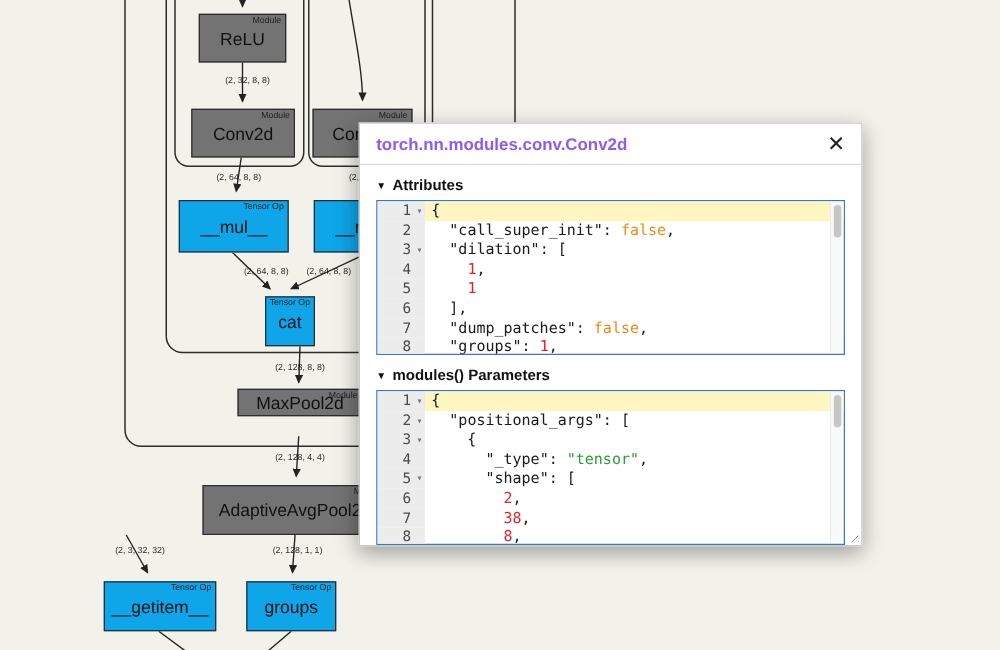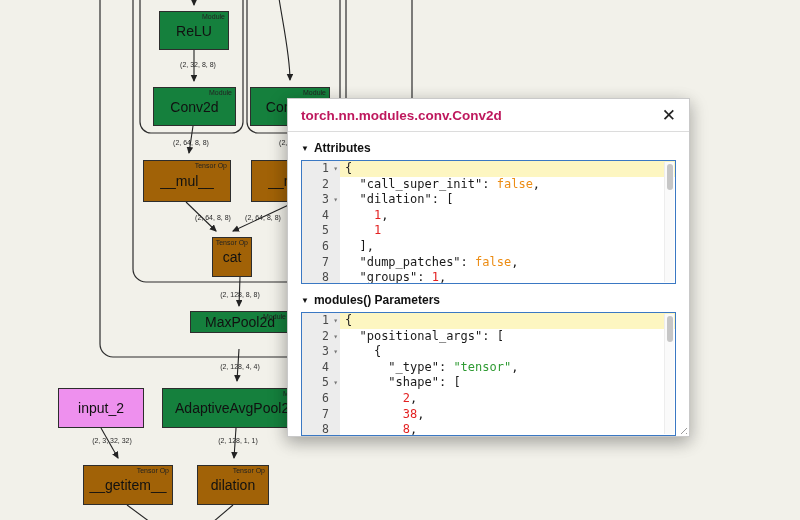--- a/index.html
+++ b/index.html
@@ -15,41 +15,41 @@
   
   .node{
     position:absolute;z-index:2;box-sizing:border-box;
     border:1.3px solid #2d2d2d;
     display:flex;align-items:center;justify-content:center;
     font-size:14px;color:#111;white-space:nowrap;overflow:hidden;
   }
   .node .node-tag{
     position:absolute;top:1px;right:3px;font-size:7px;line-height:8px;color:#222;
   }
-  .node-module{background:#15803d;}
-  .node-tensorop{background:#a16207;}
+  .node-module{background:#737373;}
+  .node-tensorop{background:#0ea5e9;}
   .node-input{background:#ee90ee;}
 
   .edge-label{
     position:absolute;z-index:2;font-size:7px;line-height:8px;color:#2a2a2a;
     transform:translateX(-50%);white-space:nowrap;
   }
 
   
   .modal{
     position:absolute;left:287px;top:98px;width:403px;height:339px;z-index:10;
     background:#ffffff;border:1px solid #c9c9c9;box-sizing:border-box;
     box-shadow:-3px 5px 16px rgba(0,0,0,.22), 3px 5px 16px rgba(0,0,0,.15);
   }
   .modal-header{
     height:33px;border-bottom:1px solid #dcdcdc;
     display:flex;align-items:center;justify-content:space-between;
     padding:0 13px;box-sizing:border-box;
   }
-  .modal-title{font-size:13.5px;font-weight:bold;color:#be185d;}
+  .modal-title{font-size:13.5px;font-weight:bold;color:#8b5cf6;}
   .modal-close{
     font-size:17px;color:#222;cursor:pointer;line-height:17px;font-weight:400;
     background:none;border:none;padding:0;font-family:"Liberation Sans",sans-serif;
   }
   .section-header{
     display:flex;align-items:center;gap:5px;
     padding:9px 13px 4px 13px;font-size:12px;font-weight:bold;color:#111;cursor:pointer;
   }
   .section-header .tri{font-size:8px;color:#111;}
 
@@ -141,34 +141,31 @@
     <span>__mul__</span>
   </div>
   <div class="node node-tensorop" style="left:212px;top:237px;width:40px;height:40px;">
     <span class="node-tag">Tensor Op</span>
     <span>cat</span>
   </div>
   <div class="node node-module" style="left:190px;top:311px;width:100px;height:22px;">
     <span class="node-tag">Module</span>
     <span>MaxPool2d</span>
   </div>
-  <div class="node node-input" style="left:58px;top:388px;width:86px;height:40px;">
-    <span>input_2</span>
-  </div>
   <div class="node node-module" style="left:162px;top:388px;width:148px;height:40px;">
     <span class="node-tag">Module</span>
     <span>AdaptiveAvgPool2d</span>
   </div>
   <div class="node node-tensorop" style="left:83px;top:465px;width:90px;height:40px;">
     <span class="node-tag">Tensor Op</span>
     <span>__getitem__</span>
   </div>
   <div class="node node-tensorop" style="left:197px;top:465px;width:72px;height:40px;">
     <span class="node-tag">Tensor Op</span>
-    <span>dilation</span>
+    <span>groups</span>
   </div>
 
   <span class="edge-label" style="left:198px;top:61px;">(2, 32, 8, 8)</span>
   <span class="edge-label" style="left:191px;top:139px;">(2, 64, 8, 8)</span>
   <span class="edge-label" style="left:297px;top:139px;">(2, 64, 8, 8)</span>
   <span class="edge-label" style="left:213px;top:214px;">(2, 64, 8, 8)</span>
   <span class="edge-label" style="left:263px;top:214px;">(2, 64, 8, 8)</span>
   <span class="edge-label" style="left:240px;top:291px;">(2, 128, 8, 8)</span>
   <span class="edge-label" style="left:240px;top:363px;">(2, 128, 4, 4)</span>
   <span class="edge-label" style="left:112px;top:437px;">(2, 3, 32, 32)</span>

